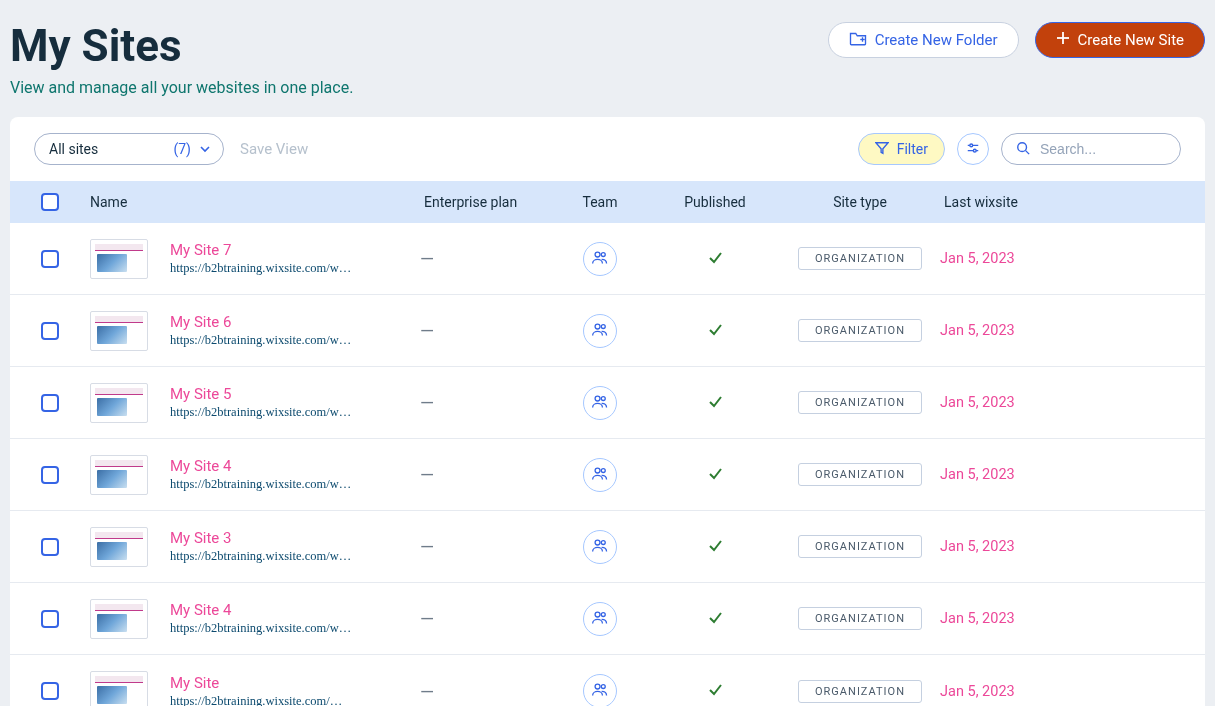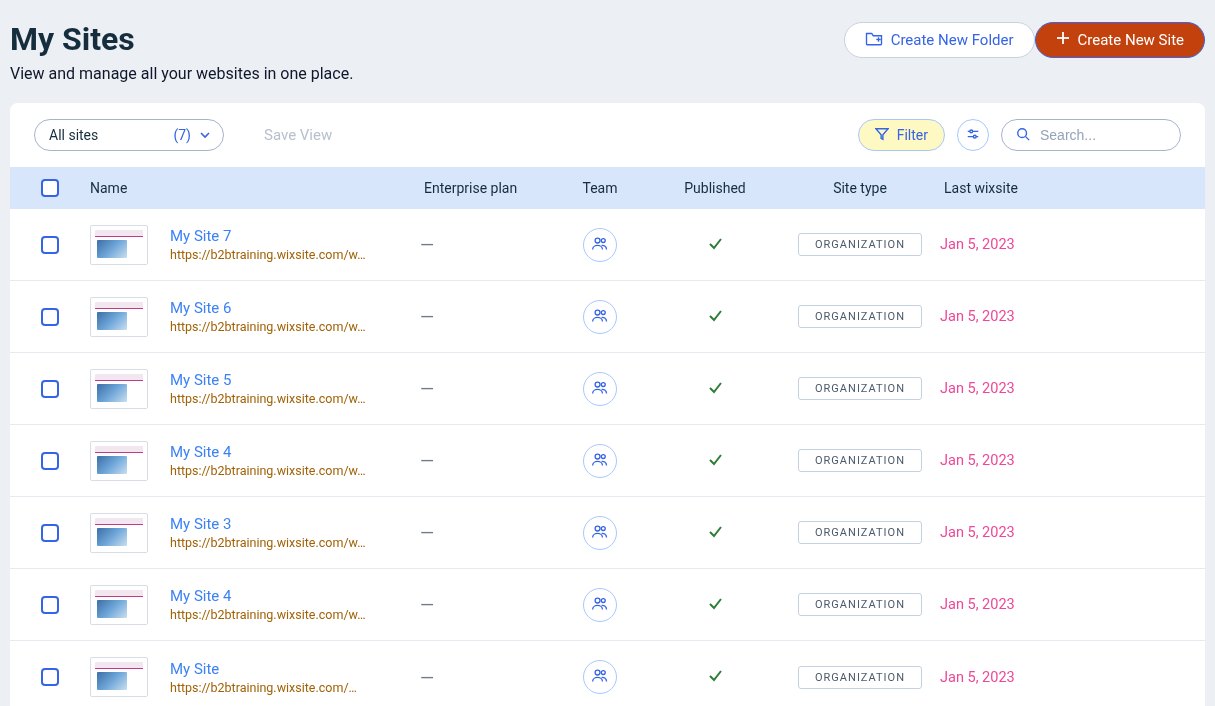--- a/index.html
+++ b/index.html
@@ -14,32 +14,32 @@
     padding: 10px;
   }
   .header {
     display: flex;
     justify-content: space-between;
     align-items: flex-start;
     padding: 10px 0 10px 0;
   }
   .header-left h1 {
     margin: 0 0 6px 0;
-    font-size: 32px;
+    font-size: 44px;
     font-weight: 700;
     color: #162d3d;
   }
   .header-left p {
     margin: 0;
     font-size: 16px;
-    color: #0f172a;
+    color: #0f766e;
   }
   .header-right {
     display: flex;
-    gap: 0;
+    gap: 16px;
     align-items: center;
     padding-top: 2px;
   }
   .btn {
     display: inline-flex;
     align-items: center;
     gap: 8px;
     height: 36px;
     padding: 0 20px;
     border-radius: 18px;
@@ -92,21 +92,20 @@
   }
   .dropdown .count {
     color: #3564e5;
     margin-left: auto;
     margin-right: 8px;
   }
   .dropdown .chev svg { display:block; }
   .save-view {
     color: #b6c1cd;
     font-size: 15px;
-    margin-left: 24px;
   }
   .toolbar-right {
     display: flex;
     align-items: center;
     gap: 12px;
   }
   .filter-btn {
     display: inline-flex;
     align-items: center;
     gap: 8px;
@@ -209,30 +208,31 @@
   .thumb::after {
     content: "";
     position: absolute;
     left: 6px; bottom: 6px;
     width: 30px; height: 18px;
     background: linear-gradient(135deg,#3b6ea5 0%,#6fa6d9 50%,#c9dff0 100%);
     border-radius: 1px;
   }
   .site-title {
     font-size: 15px;
-    color: #3b82f6;
+    color: #ec4899;
     margin-bottom: 2px;
   }
   .site-url {
     font-size: 12.5px;
-    color: #a16207;
+    color: #0c4a6e;
     max-width: 200px;
     white-space: nowrap;
     overflow: hidden;
     text-overflow: ellipsis;
+    font-family: Liberation Serif, serif;
   }
   .cell-plan { color: #6f7c8a; font-size: 18px; }
   .team-circle {
     width: 34px;
     height: 34px;
     border: 1px solid #a6c8ff;
     border-radius: 50%;
     display: inline-flex;
     align-items: center;
     justify-content: center;

